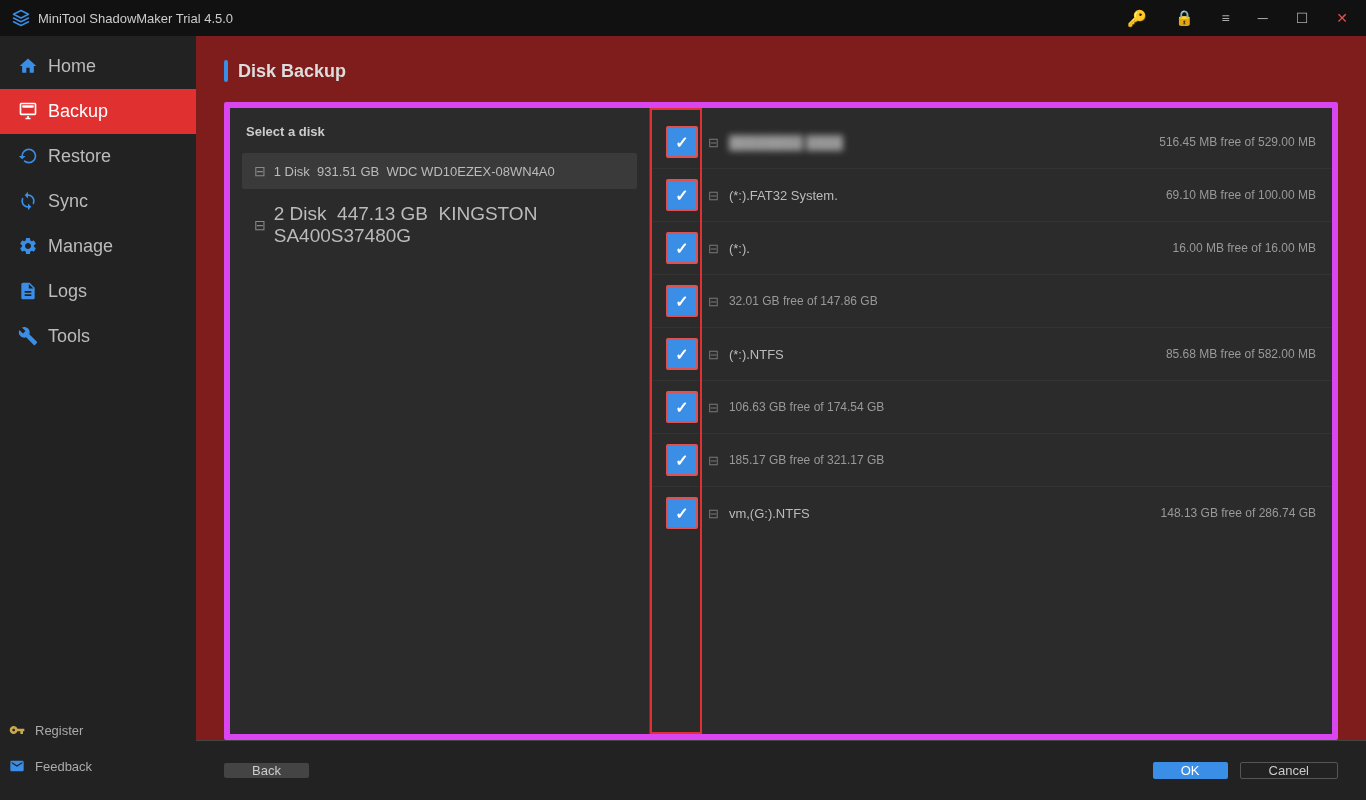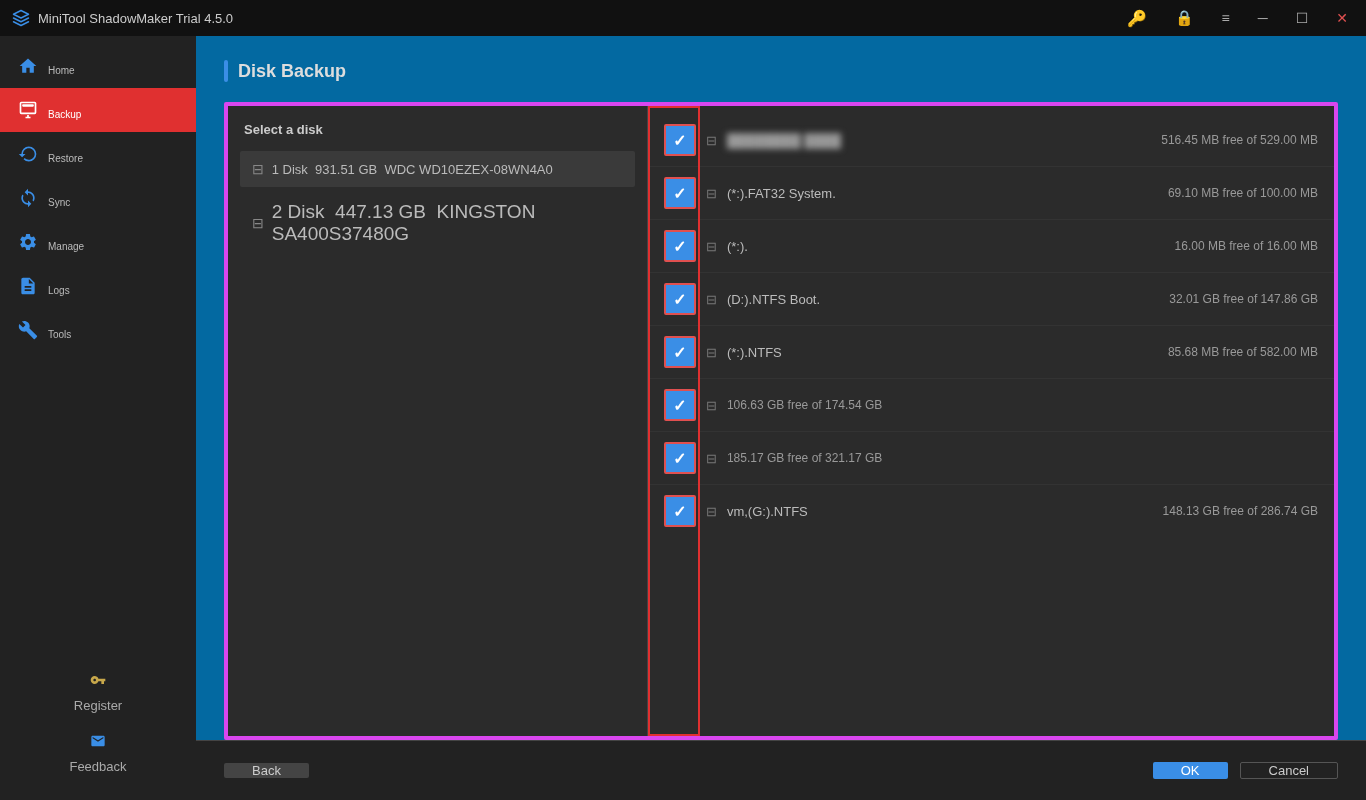--- a/index.html
+++ b/index.html
@@ -50,25 +50,25 @@
     
     #sidebar {
       width: 196px;
       background: #222;
       display: flex;
       flex-direction: column;
       padding-top: 8px;
     }
     .nav-item {
       display: flex;
-      align-items: flex-end;
+      align-items: flex-start;
       gap: 10px;
       padding: 12px 18px;
       cursor: pointer;
-      font-size: 10px;
+      font-size: 18px;
       color: #bbb;
       border-radius: 0;
     }
     .nav-item.active {
       background: #e03030;
       color: #fff;
     }
     .nav-icon {
       width: 20px;
       height: 20px;
@@ -79,27 +79,26 @@
       padding-bottom: 16px;
     }
     .sidebar-bottom-item {
       display: flex;
       align-items: center;
       gap: 10px;
       padding: 10px 9px;
       cursor: pointer;
       font-size: 13px;
       color: #aaa;
-      flex-direction: column;
     }
 
     
     #main {
       flex: 1;
-      background: #0369a1;
+      background: #7f1d1d;
       display: flex;
       flex-direction: column;
     }
 
     #content-area {
       flex: 1;
       padding: 24px 28px 0 28px;
       display: flex;
       flex-direction: column;
     }
@@ -119,21 +118,21 @@
     #page-title {
       font-size: 18px;
       font-weight: 600;
       color: #ddd;
     }
 
     
     #disk-panel {
       display: flex;
       flex: 1;
-      border: 4px solid #d946ef;
+      border: 6px solid #d946ef;
       border-radius: 2px;
       overflow: hidden;
     }
 
     
     #disk-list-pane {
       width: 420px;
       background: #2b2b2b;
       border-right: 1px solid #444;
       padding: 16px 12px;
@@ -408,21 +407,20 @@
             <span class="partition-icon">⊟</span>
             <span class="partition-label">(*:).</span>
             <span class="partition-size">16.00 MB free of 16.00 MB</span>
           </div>
 
           <div class="partition-row">
             <div class="checkbox-container">
               <span class="checkbox-check">✓</span>
             </div>
             <span class="partition-icon">⊟</span>
-            <span class="partition-label">(D:).NTFS Boot.</span>
             <span class="partition-size">32.01 GB free of 147.86 GB</span>
           </div>
 
           <div class="partition-row">
             <div class="checkbox-container">
               <span class="checkbox-check">✓</span>
             </div>
             <span class="partition-icon">⊟</span>
             <span class="partition-label">(*:).NTFS</span>
             <span class="partition-size">85.68 MB free of 582.00 MB</span>

